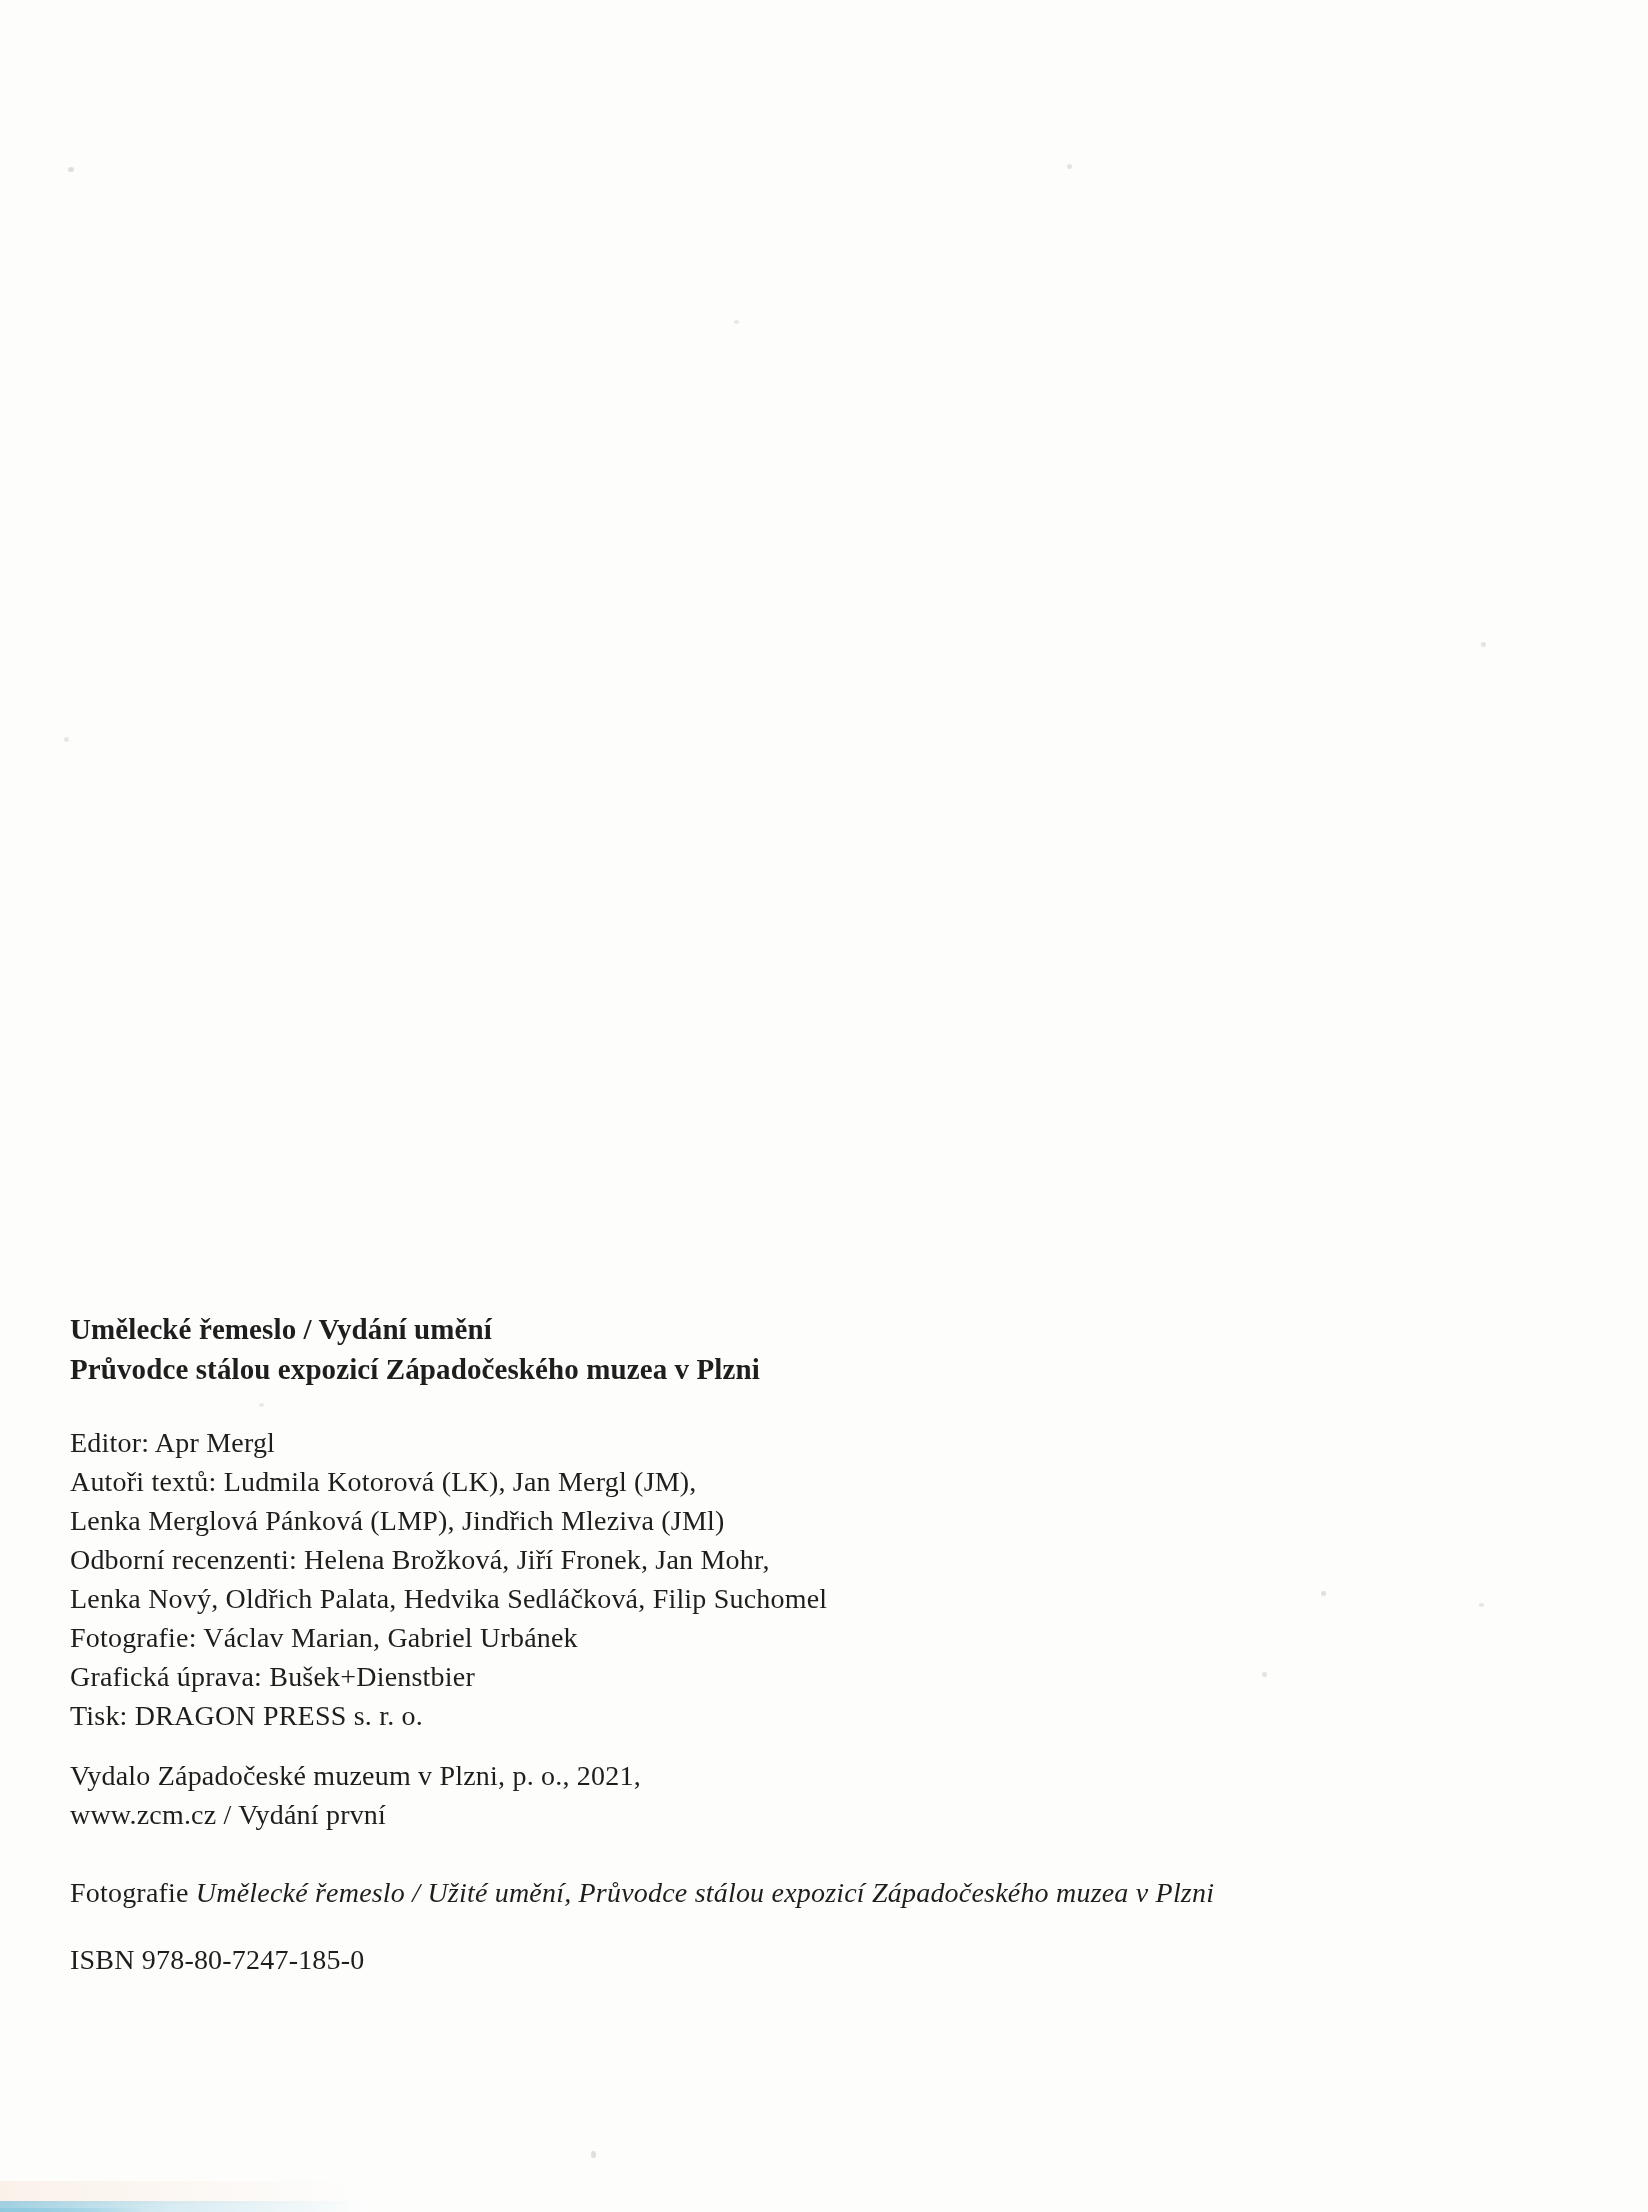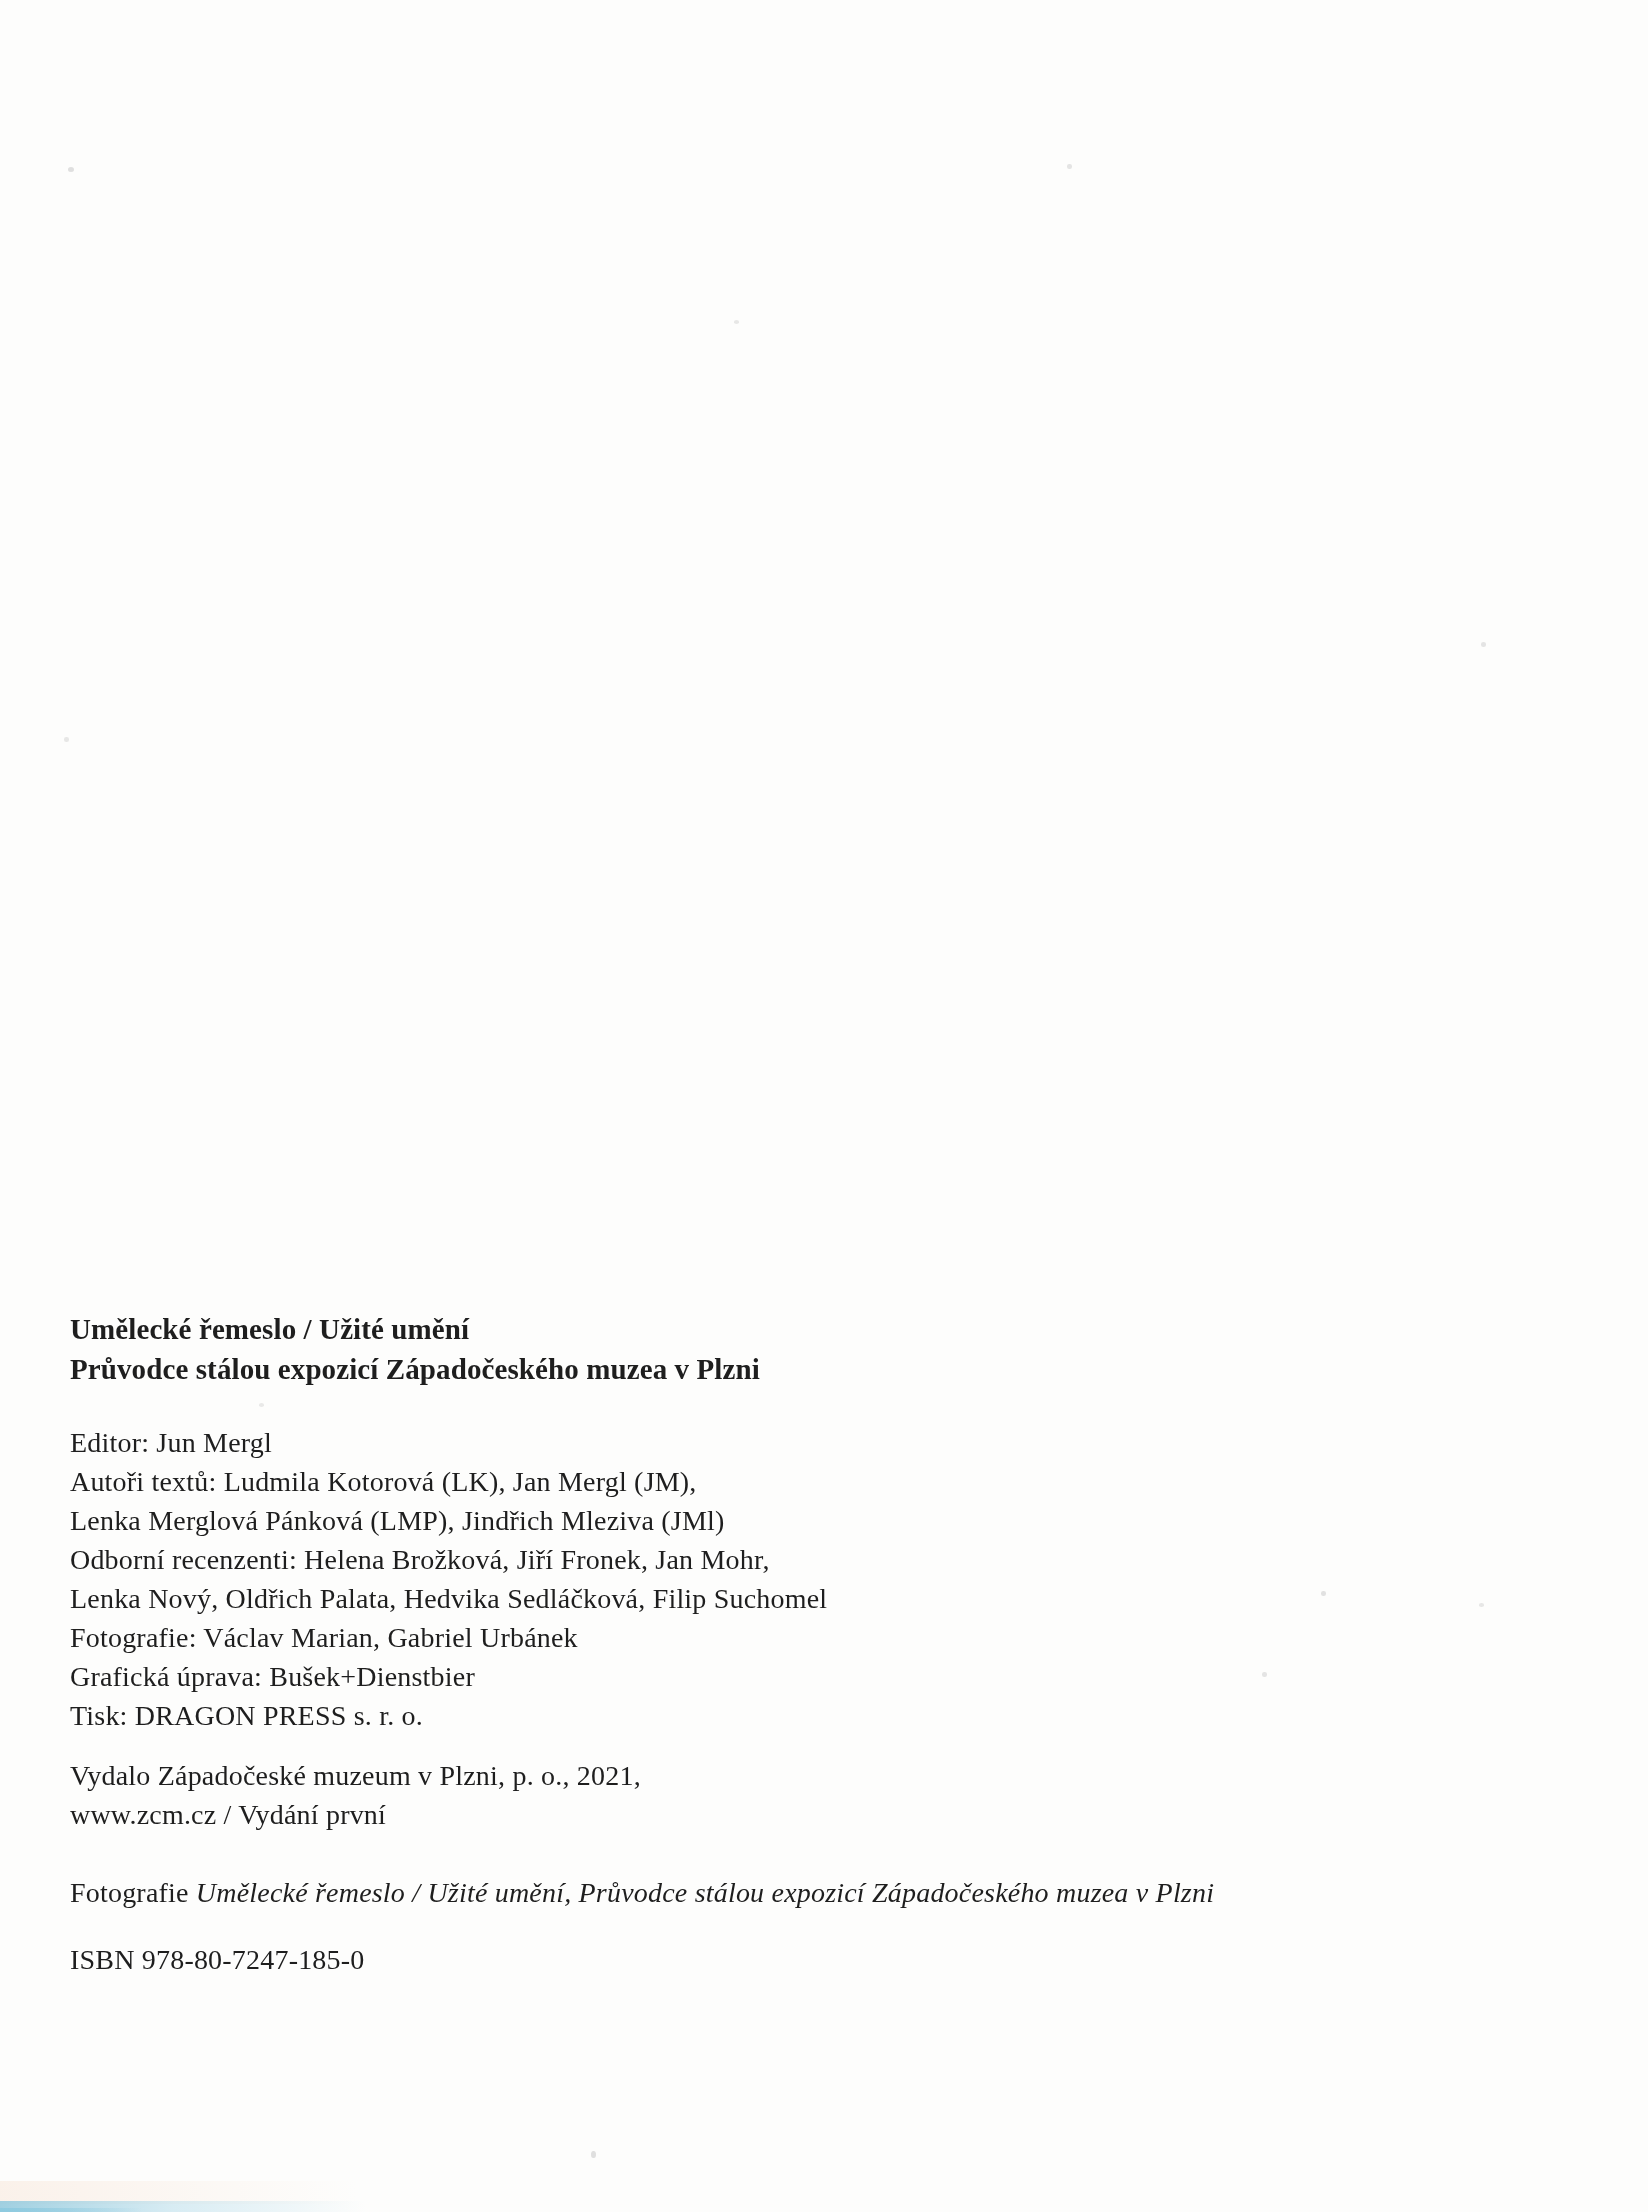--- a/index.html
+++ b/index.html
@@ -97,26 +97,26 @@
   <div class="speck s5"></div>
   <div class="speck s6"></div>
   <div class="speck s7"></div>
   <div class="speck s8"></div>
   <div class="speck s9"></div>
   <div class="speck s10"></div>
 
   <div class="colophon">
 
     <div class="title-block">
-      <div class="line">Umělecké řemeslo / Užité umění</div>
+      <div class="line">Umělecké řemeslo / Vydání umění</div>
       <div class="line">Průvodce stálou expozicí Západočeského muzea v Plzni</div>
     </div>
 
     <div class="credits-block">
-      <div class="line">Editor: Jun Mergl</div>
+      <div class="line">Editor: Apr Mergl</div>
       <div class="line">Autoři textů: Ludmila Kotorová (LK), Jan Mergl (JM),</div>
       <div class="line">Lenka Merglová Pánková (LMP), Jindřich Mleziva (JMl)</div>
       <div class="line">Odborní recenzenti: Helena Brožková, Jiří Fronek, Jan Mohr,</div>
       <div class="line">Lenka Nový, Oldřich Palata, Hedvika Sedláčková, Filip Suchomel</div>
       <div class="line">Fotografie: Václav Marian, Gabriel Urbánek</div>
       <div class="line">Grafická úprava: Bušek+Dienstbier</div>
       <div class="line">Tisk: DRAGON PRESS s. r. o.</div>
     </div>
 
     <div class="publisher-block">

